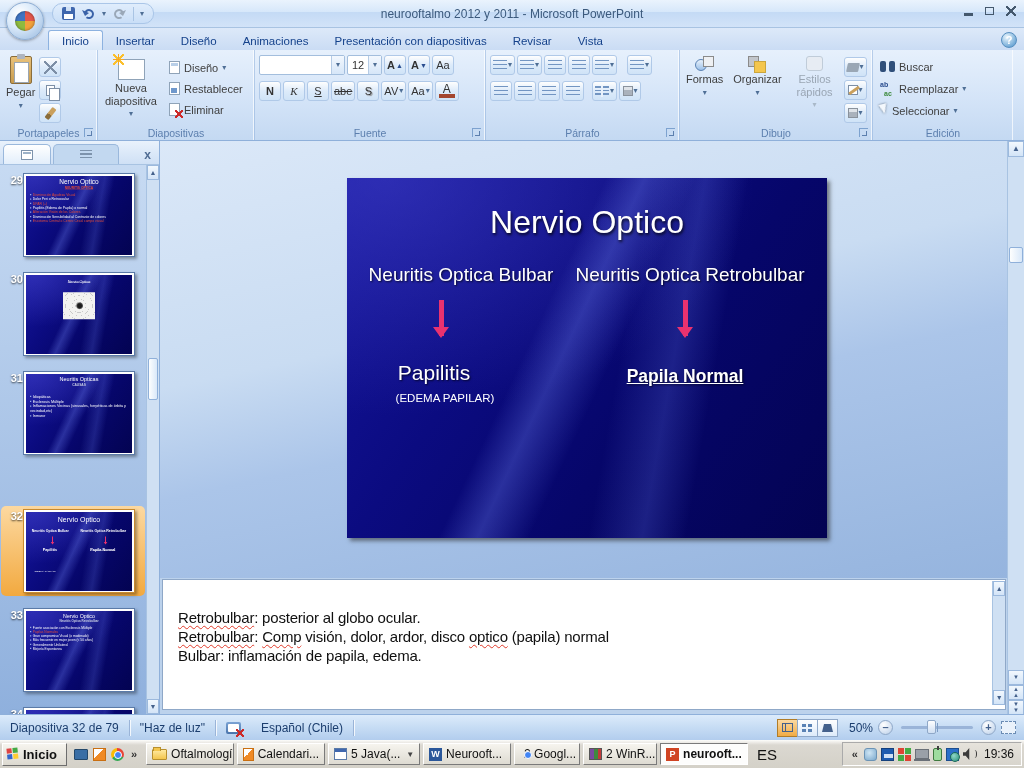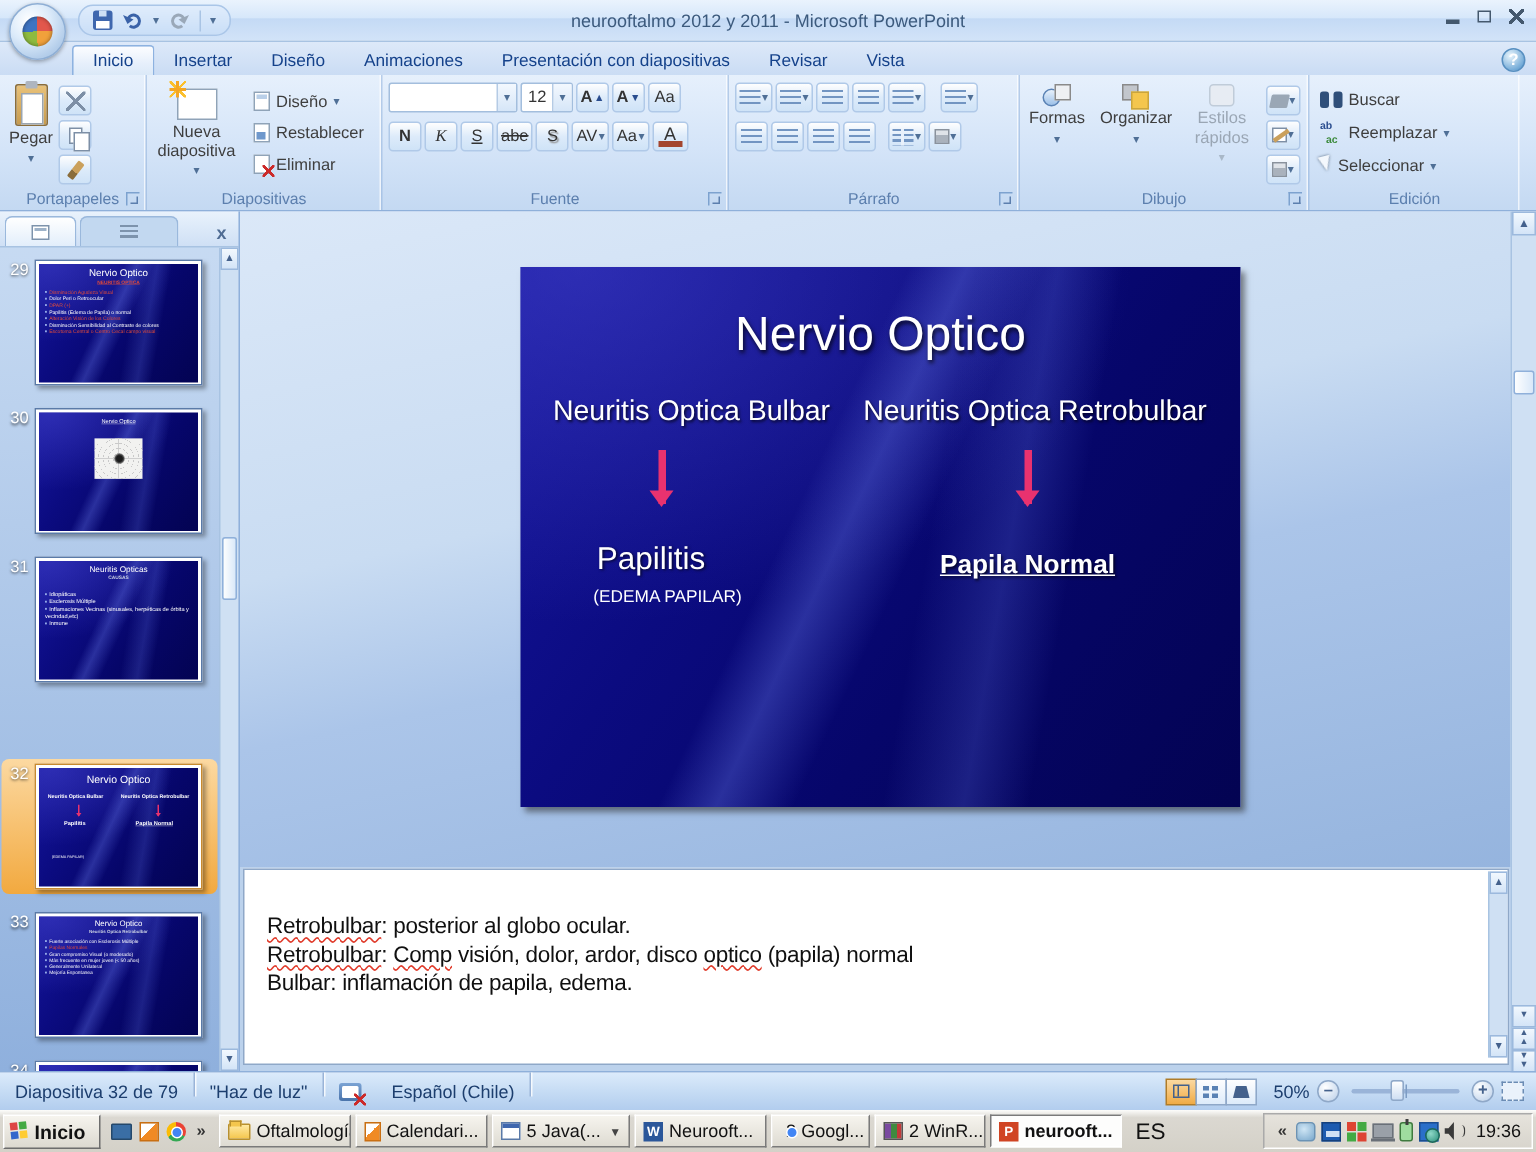--- a/index.html
+++ b/index.html
@@ -127,21 +127,21 @@
  display:flex;align-items:center;justify-content:center;margin-right:2px;background:#c2d8f0;}
 .ptab.active{background:linear-gradient(#ffffff,#e2eefb);}
 .ptab2{width:66px;}
 .ic-slidetab{width:12px;height:10px;background:#fff;border:1px solid #7d93ac;}
 .ic-slidetab::before{content:"";display:block;margin:1px auto 0;width:8px;height:2px;background:#9db2c8;}
 .ic-outlinetab{width:12px;height:10px;background:repeating-linear-gradient(180deg,#7d93ac 0 1.5px,transparent 1.5px 3.5px);}
 .ptab-close{margin-left:auto;font-weight:bold;color:#4f6c93;font-size:12px;padding:0 5px 2px;}
 .thumb-list{position:absolute;top:24px;left:0;right:13px;bottom:0;padding-top:5px;}
 .trow{display:flex;margin:0 1px 9px 1px;padding:3px 2px;}
 .trow.sel{background:linear-gradient(180deg,#fcd9a1,#f2a93f);border-radius:5px;margin-top:48px;}
-.tnum{width:20px;font-size:11px;font-weight:normal;color:#fff;text-shadow:0 1px 2px rgba(0,0,0,.7);padding-top:1px;text-align:center;flex:none;}
+.tnum{width:20px;font-size:11px;font-weight:bold;color:#fff;text-shadow:0 1px 2px rgba(0,0,0,.7);padding-top:1px;text-align:right;flex:none;}
 .thumb{width:112px;height:84px;background:#fff;border:1px solid #5a7aa8;box-shadow:2px 2px 3px rgba(0,0,0,.35);
  padding:2px;overflow:hidden;flex:none;}
 .trow.sel .thumb{border:1px solid #c98a2e;box-shadow:0 0 0 1px #fff inset,2px 2px 3px rgba(0,0,0,.35);}
 .tslide{width:424px;height:316px;transform:scale(0.25);transform-origin:0 0;position:relative;color:#fff;overflow:hidden;}
 .slidebg{background:
  linear-gradient(115deg,transparent 40%,rgba(120,140,255,.30) 46%,transparent 54%),
  linear-gradient(100deg,transparent 56%,rgba(110,130,250,.22) 66%,transparent 74%),
  radial-gradient(140% 120% at 8% 0%,rgba(70,70,205,.5),transparent 55%),
  linear-gradient(125deg,#16169e 0%,#0b0b80 35%,#06066a 62%,#030352 100%);}
 .ttitle{text-align:center;font-size:26px;padding-top:8px;}
@@ -205,21 +205,21 @@
  padding:9px 22px 0 15px;font-size:15px;color:#101010;line-height:19px;letter-spacing:-.2px;}
 .sp{text-decoration:underline;text-decoration-style:wavy;text-decoration-color:#e03a2a;
  text-decoration-thickness:1px;text-underline-offset:2px;}
 .nblank{height:19px;}
 .nscroll{position:absolute;right:0;top:1px;bottom:4px;width:13px;background:#cfe0f3;border-left:1px solid #a8c3e2;}
 .nscroll .sarrow.down{position:absolute;bottom:0;}
 
 
 .statusbar{position:absolute;top:714px;left:0;width:1024px;height:26px;
  background:linear-gradient(#dcebfb,#c6dcf4 50%,#b2cdee);border-top:1px solid #8fb0da;
- display:flex;color:#1c3e6e;font-size:12px;}
+ display:flex;align-items:center;color:#1c3e6e;font-size:12px;}
 .sitem{padding:0 10px;display:flex;align-items:center;gap:6px;height:100%;}
 .sdiv{width:1px;height:16px;background:#9ab4d8;box-shadow:1px 0 0 rgba(255,255,255,.8);}
 .ic-book{width:15px;height:12px;background:linear-gradient(#7ba3d4,#4a74ab);border-radius:2px;position:relative;}
 .ic-book::before{content:"";position:absolute;left:2px;top:2px;width:11px;height:8px;background:#fff;border-radius:1px;}
 .ic-book::after{content:"";position:absolute;right:-3px;bottom:-3px;width:8px;height:8px;background:
  linear-gradient(45deg,transparent 40%,#cc2a2a 40% 60%,transparent 60%),
  linear-gradient(-45deg,transparent 40%,#cc2a2a 40% 60%,transparent 60%);}
 .szoom{margin-left:auto;display:flex;align-items:center;gap:5px;padding-right:8px;}
 .vbtns{display:flex;}
 .vbtn{width:21px;height:18px;border:1px solid #8fa8c8;margin-left:-1px;

